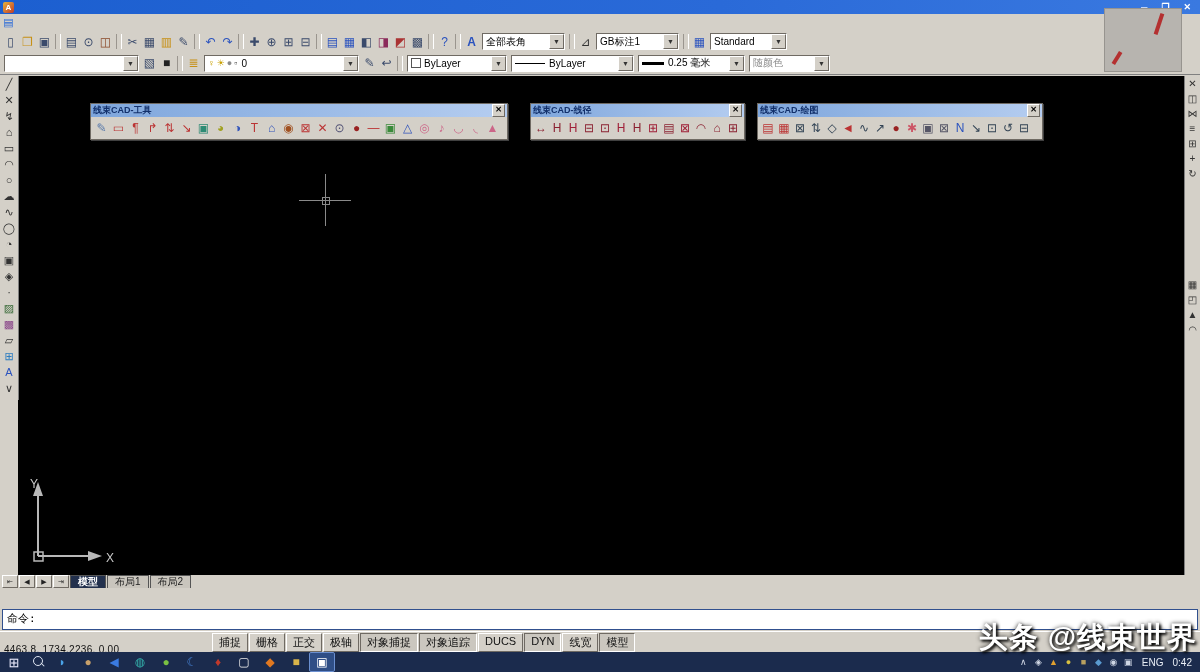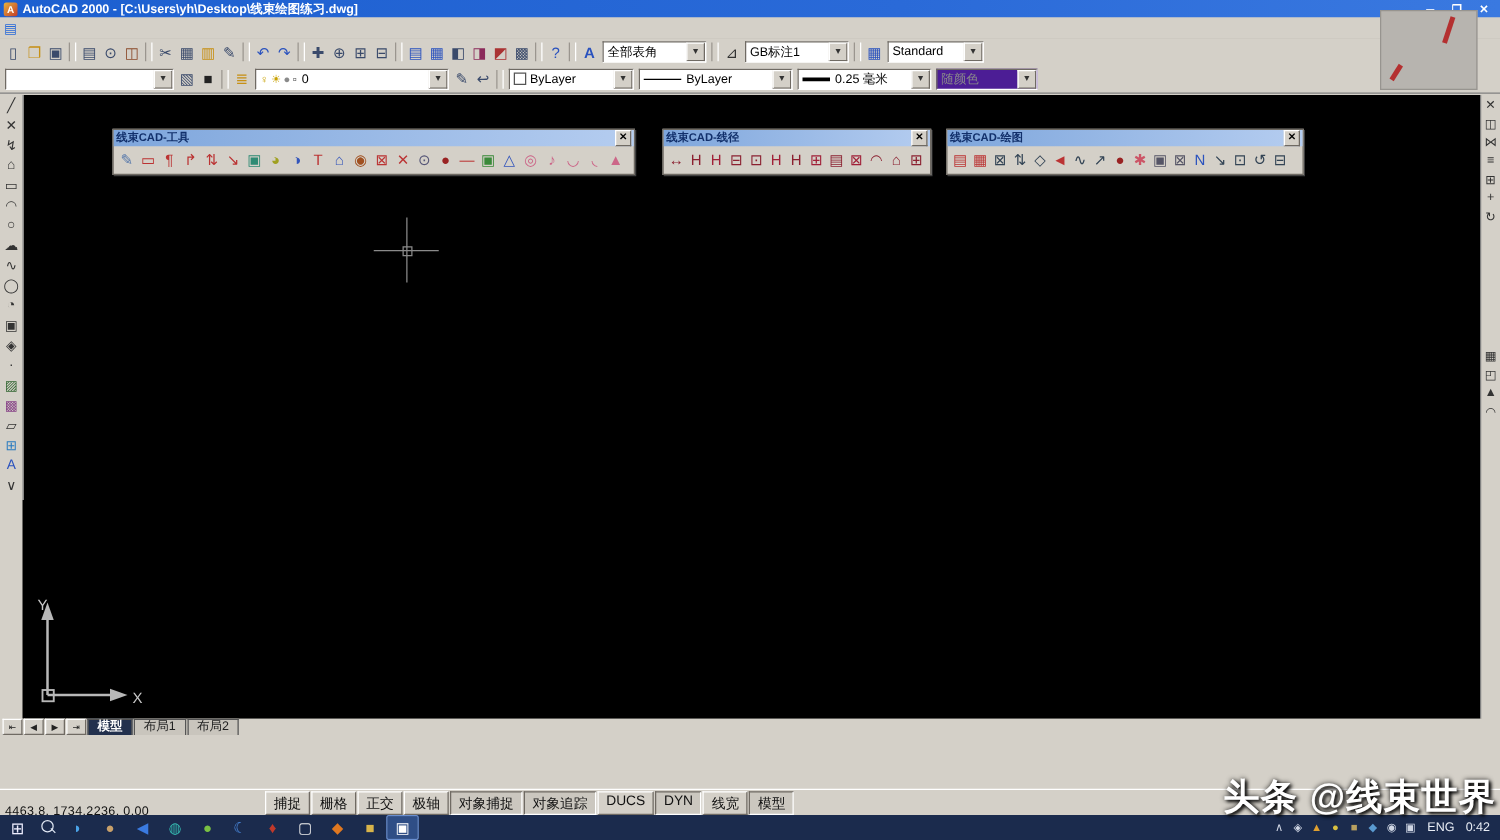--- a/index.html
+++ b/index.html
@@ -30,21 +30,21 @@
     width:17px;height:17px;font-size:12px;color:#223;cursor:pointer;}
   .tsep{display:inline-block;width:4px;height:15px;margin:0 2px;
     border-left:1px solid #9a958e;border-right:1px solid #fff;}
   .combo{display:inline-flex;align-items:center;height:15px;background:#fff;
     border:1px solid;border-color:#6f6a63 #fff #fff #6f6a63;font-size:10px;
     padding:0 0 0 3px;margin:0 2px;color:#000;white-space:nowrap;overflow:hidden;}
   .combo .val{flex:1;overflow:hidden;}
   .combo .dd{margin-left:3px;width:13px;height:13px;background:#d4d0c8;flex:none;
     border:1px solid;border-color:#fff #6f6a63 #6f6a63 #fff;font-size:7px;
     display:flex;align-items:center;justify-content:center;color:#333;cursor:pointer;}
-  .combo.disabled{background:#4c1d95;color:#8a8a8a;}
+  .combo.disabled{background:#ffffff;color:#8a8a8a;}
   .swatch{width:8px;height:8px;background:#fff;border:1px solid #555;margin-right:3px;flex:none;}
   .ltline{display:inline-block;width:30px;border-top:1px solid #000;margin-right:4px;flex:none;}
   .lwline{display:inline-block;width:22px;border-top:3px solid #000;margin-right:4px;flex:none;}
   
   #canvas{position:absolute;left:18px;top:76px;right:15px;bottom:97px;background:#000;}
   #leftstrip{position:absolute;left:0;top:76px;width:18px;height:324px;background:#d4d0c8;
     border-right:1px solid #808080;display:flex;flex-direction:column;align-items:center;}
   #leftstrip .tbi{width:16px;height:16px;font-size:11px;}
   #rightstrip{position:absolute;right:0;top:76px;width:15px;height:499px;background:#d4d0c8;
     border-left:1px solid #808080;display:flex;flex-direction:column;align-items:center;}
@@ -121,21 +121,20 @@
   
   #watermark{position:absolute;right:3px;bottom:14px;z-index:50;color:#fff;
     font-size:29px;font-weight:bold;letter-spacing:1px;
     text-shadow:2px 2px 3px #000,0 0 4px rgba(0,0,0,.8);}
 </style>
 </head>
 <body>
 
 <div class="titlebar">
   <span class="appicon">A</span>
-  <span>AutoCAD 2000 - [C:\Users\yh\Desktop\线束绘图练习.dwg]</span>
   <span class="wctrls">
     <span>─</span>
     <span>❐</span>
     <span>✕</span>
   </span>
 </div>
 
 <div class="menubar">
   <span class="docicon">▤</span>
 </div>
@@ -387,20 +386,21 @@
       <span class="navbtn">⇥</span>
     </span>
   <span class="tab active">模型</span>
   <span style="display:inline-flex;gap:1px;">
       <span class="tab">布局1</span>
       <span class="tab">布局2</span>
     </span>
 </div>
 
 <div id="cmdwrap">
+  <div class="cmdbox" id="cmdin">命令:</div>
 </div>
 
 <div id="statusbar">
   <span id="coords">4463.8, 1734.2236, 0.00</span>
   <span style="display:inline-flex;gap:1px;">
       <span class="stb">捕捉</span>
       <span class="stb">栅格</span>
       <span class="stb">正交</span>
       <span class="stb">极轴</span>
       <span class="stb pressed">对象捕捉</span>

